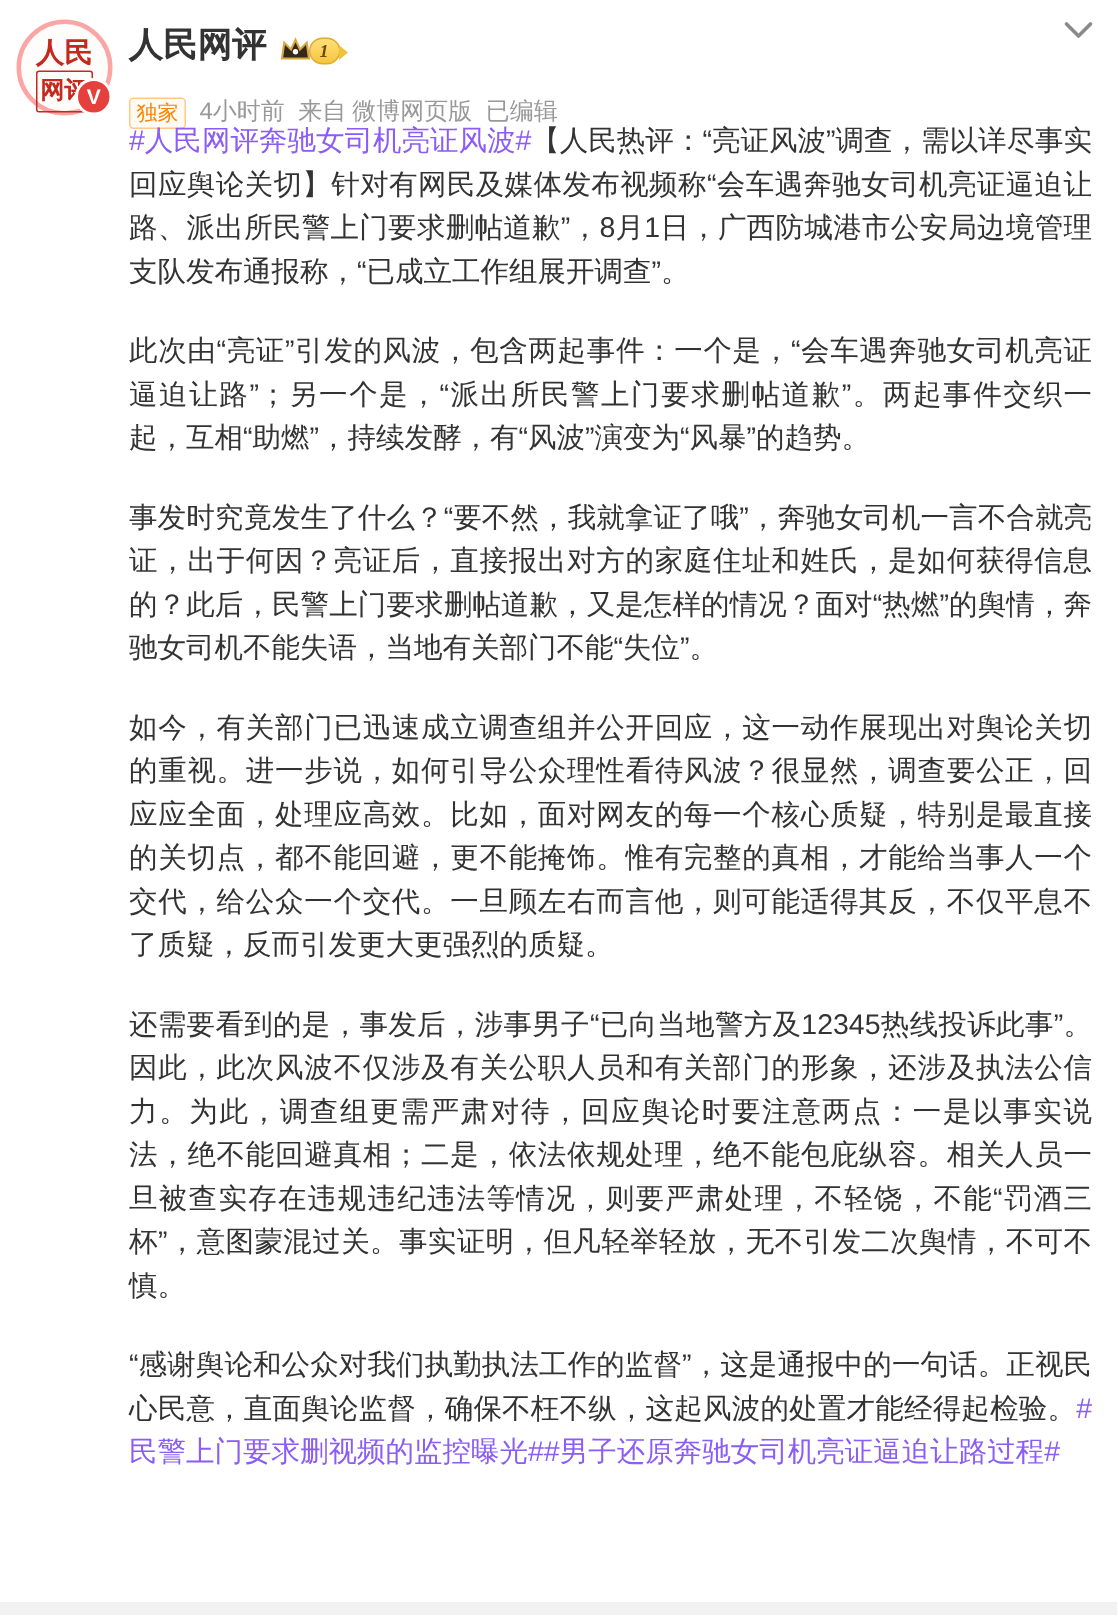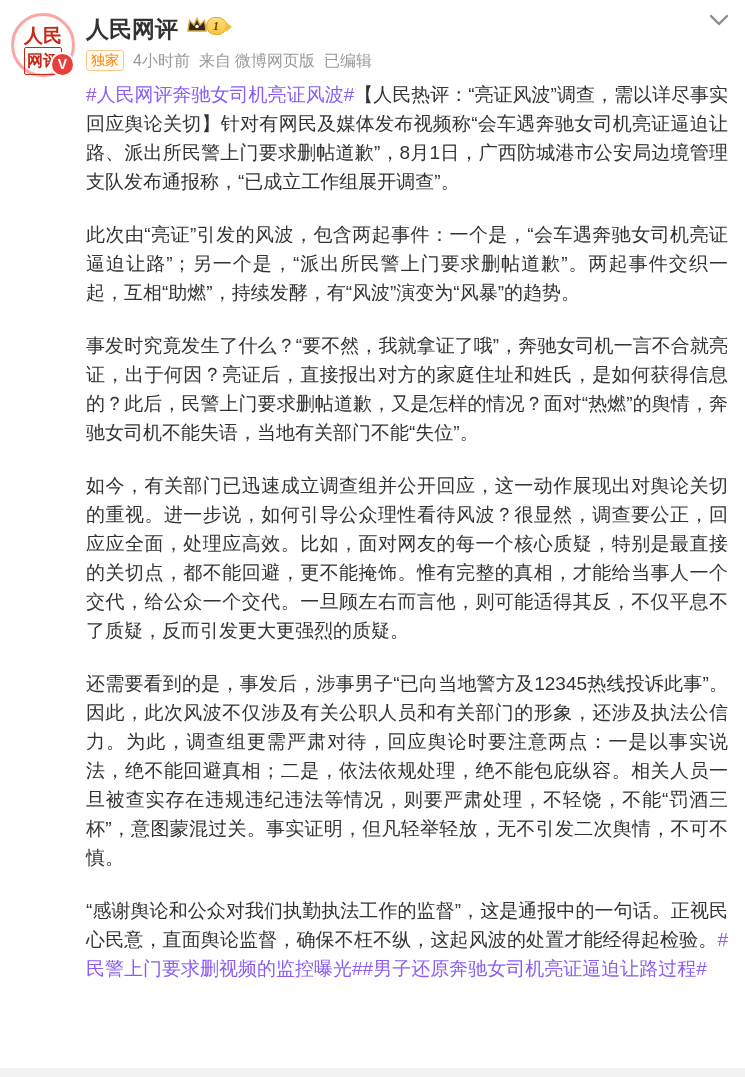--- a/index.html
+++ b/index.html
@@ -33,21 +33,21 @@
   .v-badge {
     position: absolute; right: -3px; bottom: -3px;
     width: 21px; height: 21px; border-radius: 50%;
     background: #e5403b; color: #ffffff;
     font-size: 14px; font-weight: 700; line-height: 21px; text-align: center;
     border: 2px solid #ffffff;
   }
 
   .name-row {
     position: absolute; left: 86px; top: 16px;
-    display: flex; align-items: flex-start;
+    display: flex; align-items: flex-end;
   }
   .screen-name {
     font-size: 23px; font-weight: 700; color: #333333;
     line-height: 27px; cursor: pointer;
   }
   .crown-badge { display: flex; align-items: center; margin-left: 7px; cursor: pointer; }
   .crown-badge svg { display: block; }
   .vip-pill {
     position: relative; margin-left: -3px;
     height: 16px; line-height: 16px; padding: 0 7px 0 6px;
@@ -56,22 +56,22 @@
     color: #6b4a00; font-size: 12px; font-weight: 700; font-style: italic;
     font-family: "Liberation Serif", "DejaVu Serif", serif;
   }
   .vip-pill::after {
     content: ""; position: absolute; right: -6px; top: 4px;
     border-left: 6px solid #f2c13c;
     border-top: 5px solid transparent; border-bottom: 5px solid transparent;
   }
 
   .meta-row {
-    position: absolute; left: 86px; top: 50px;
-    display: flex; align-items: flex-start;
+    position: absolute; left: 86px; top: 64px;
+    display: flex; align-items: center;
     font-size: 16px; color: #999999; line-height: 22px;
   }
   .exclusive-badge {
     color: #ff8200; background: #fffaf2;
     border: 1px solid #ffc norma88a; border: 1px solid #ffc88a;
     border-radius: 3px; font-size: 14px; line-height: 19px;
     padding: 0 4px; margin-right: 9px;
   }
   .meta-row .sep { margin: 0 4px 0 9px; }
   .meta-link { cursor: pointer; }

